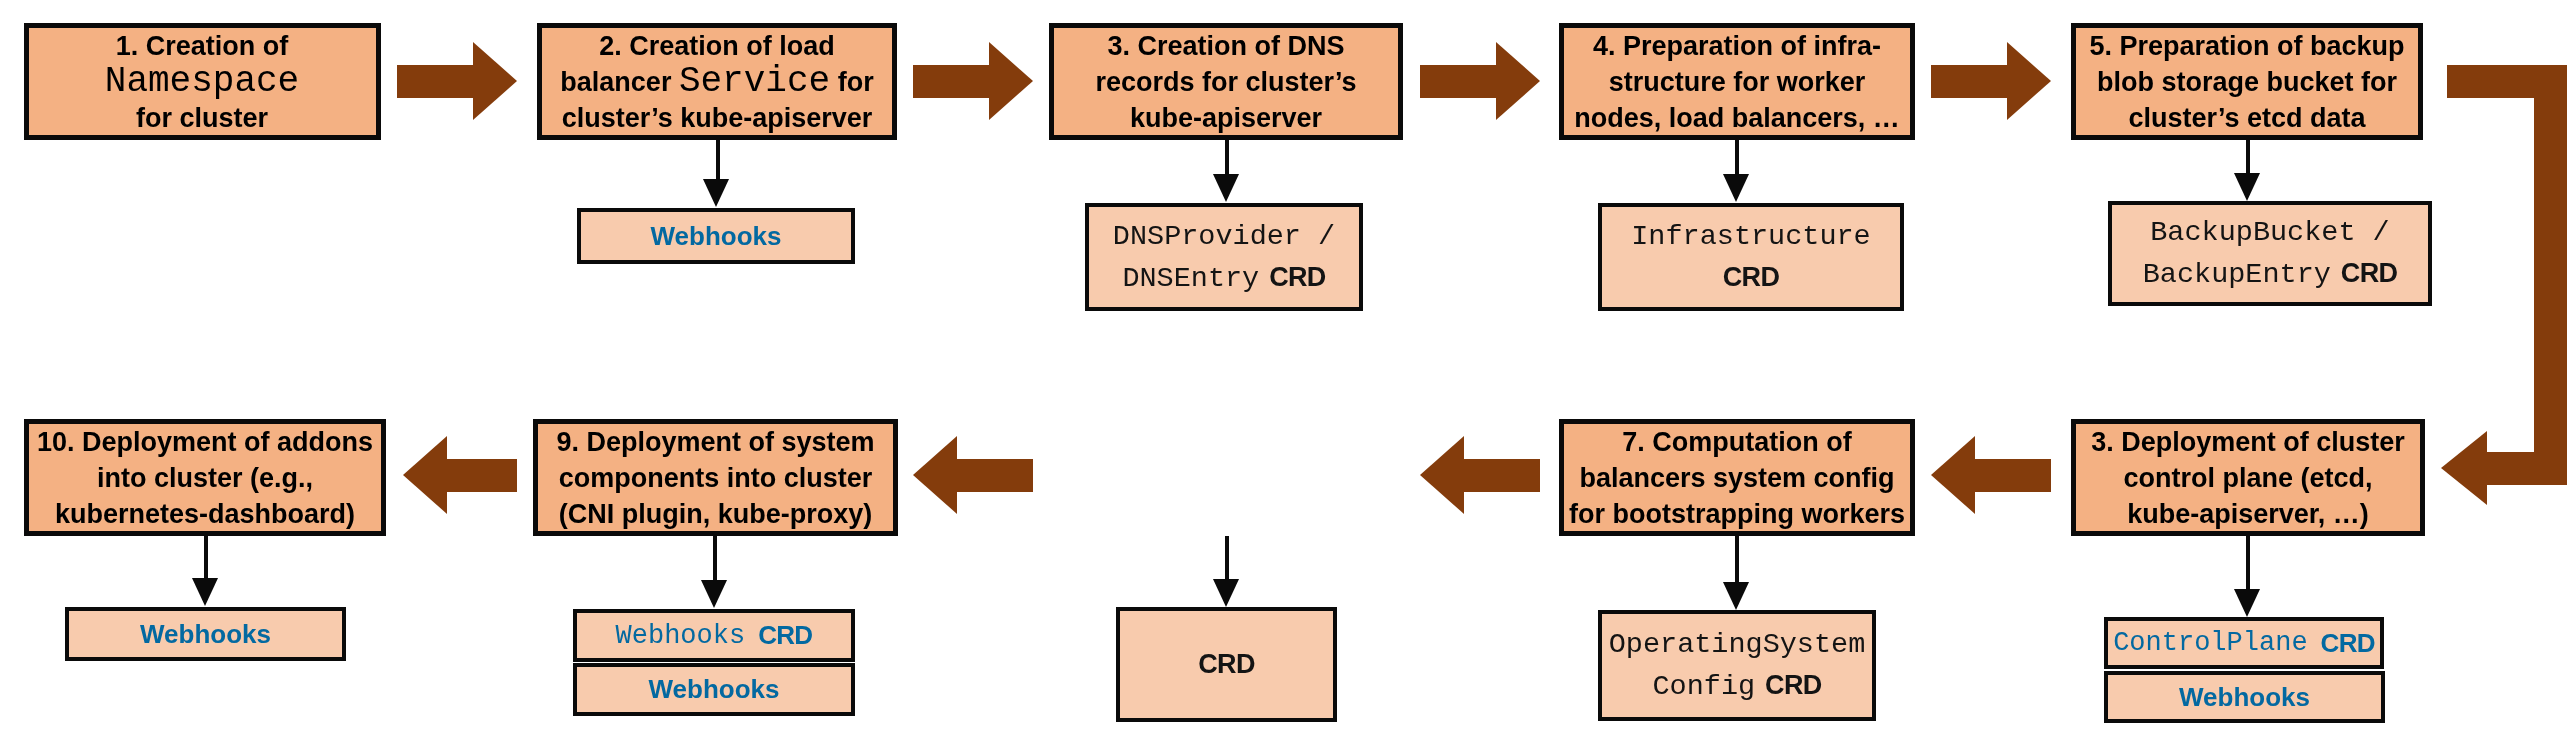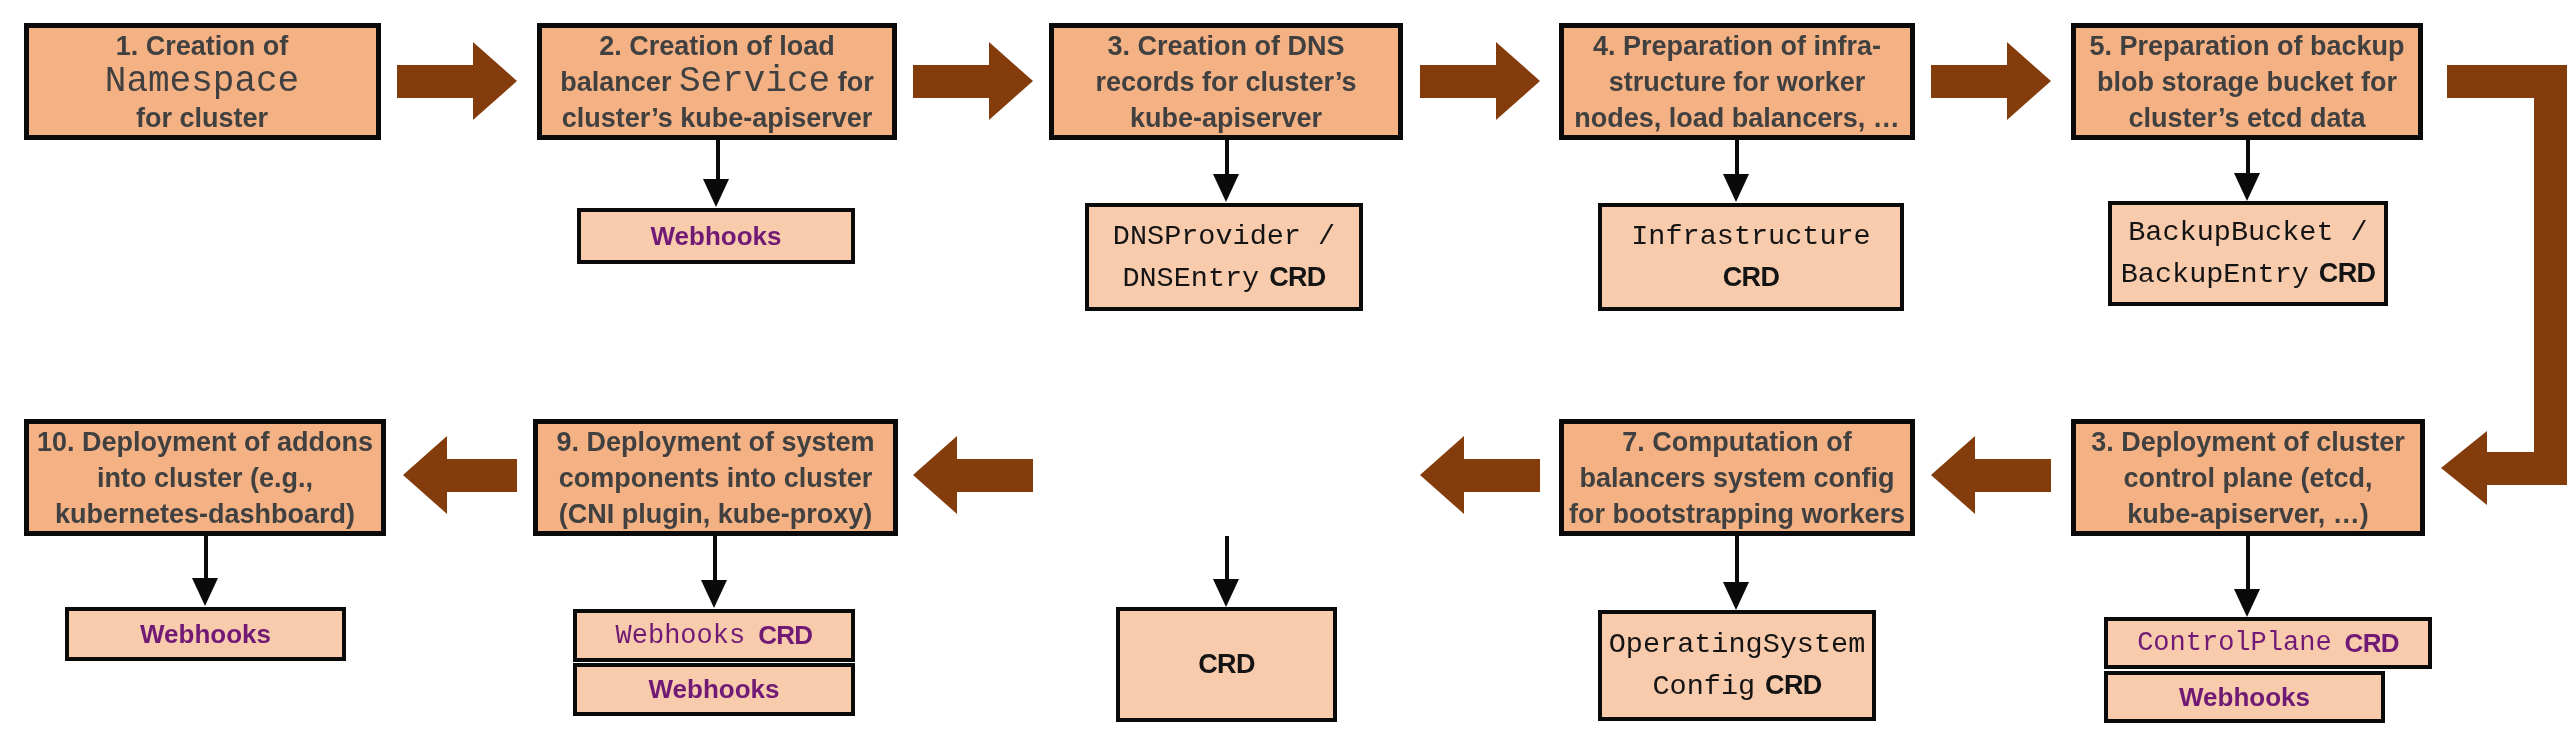--- a/index.html
+++ b/index.html
@@ -3,37 +3,37 @@
 <meta charset="utf-8">
 <style>
   html,body{margin:0;padding:0;background:#ffffff;}
   .canvas{position:relative;width:2576px;height:742px;background:#ffffff;overflow:hidden;}
 
   
   .step{position:absolute;height:117px;background:var(--step-fill,#F4B183);
         border:5px solid #0a0a0a;box-sizing:border-box;
         display:flex;flex-direction:column;justify-content:center;text-align:center;
         font-family:"Liberation Sans",sans-serif;font-weight:700;font-size:27px;
-        color:#404040;line-height:36px;}
+        color:#000000;line-height:36px;}
   .ln{white-space:nowrap;}
   .mono{font-family:"Liberation Mono",monospace;font-weight:400;font-size:36px;}
 
   
   .crd{position:absolute;background:var(--crd-fill,#F8CBAD);border:4.3px solid #0a0a0a;
        box-sizing:border-box;display:flex;flex-direction:column;justify-content:center;
        text-align:center;font-family:"Liberation Mono",monospace;font-weight:400;
        font-size:28.5px;color:#141414;line-height:41px;}
   .sans{font-family:"Liberation Sans",sans-serif;font-weight:700;font-size:27px;letter-spacing:-0.7px;}
   .crd .sans{margin-left:10px;}
   .crd .sans.alone{margin-left:0;}
 
   
   .bar{position:absolute;background:var(--crd-fill,#F8CBAD);border:4.3px solid #0a0a0a;
        box-sizing:border-box;display:flex;align-items:center;justify-content:center;
-       font-family:"Liberation Sans",sans-serif;font-weight:700;font-size:26px;color:#701a75;}
+       font-family:"Liberation Sans",sans-serif;font-weight:700;font-size:26px;color:#0369a1;}
   .bar .mono38{font-family:"Liberation Mono",monospace;font-weight:400;font-size:27px;}
   .bar .sans38{font-family:"Liberation Sans",sans-serif;font-weight:700;font-size:26px;letter-spacing:-0.7px;margin-left:13px;}
 
   
   .harrow{position:absolute;display:flex;align-items:center;height:78px;}
   .harrow .abody{height:33px;background:var(--arrow-brown,#843C0C);flex:1;}
   .harrow .ahead{width:0;height:0;border-top:39px solid transparent;border-bottom:39px solid transparent;
                  border-left:44px solid var(--arrow-brown,#843C0C);}
   .harrow.left .ahead{border-left:none;border-right:44px solid var(--arrow-brown,#843C0C);}
 
@@ -114,21 +114,21 @@
   <div class="crd" style="left:1085px;top:203px;width:278px;height:108px">
     <div class="ln"><span>DNSProvider /</span></div>
     <div class="ln"><span>DNSEntry</span><span class="sans">CRD</span></div>
   </div>
 
   <div class="crd" style="left:1598px;top:203px;width:306px;height:108px">
     <div class="ln"><span>Infrastructure</span></div>
     <div class="ln"><span class="sans alone">CRD</span></div>
   </div>
 
-  <div class="crd" style="left:2108px;top:201px;width:280px;height:105px">
+  <div class="crd" style="left:2108px;top:201px;width:324px;height:105px">
     <div class="ln"><span>BackupBucket /</span></div>
     <div class="ln"><span>BackupEntry</span><span class="sans">CRD</span></div>
   </div>
 
   <div class="bar" style="left:65px;top:607px;width:281px;height:54px">
     <span>Webhooks</span>
   </div>
 
   <div class="bar" style="left:573px;top:609px;width:282px;height:53px">
     <span class="mono38">Webhooks</span>
@@ -140,21 +140,21 @@
 
   <div class="crd" style="left:1116px;top:607px;width:221px;height:115px">
     <div class="ln"><span class="sans alone">CRD</span></div>
   </div>
 
   <div class="crd" style="left:1598px;top:610px;width:278px;height:111px">
     <div class="ln"><span>OperatingSystem</span></div>
     <div class="ln"><span>Config</span><span class="sans">CRD</span></div>
   </div>
 
-  <div class="bar" style="left:2104px;top:617px;width:328px;height:52px">
+  <div class="bar" style="left:2104px;top:617px;width:280px;height:52px">
     <span class="mono38">ControlPlane</span>
     <span class="sans38">CRD</span>
   </div>
   <div class="bar" style="left:2104px;top:671px;width:281px;height:52px">
     <span>Webhooks</span>
   </div>
 
   <div class="harrow" style="left:397px;top:42px;width:120px">
       <div class="abody"></div>
       <div class="ahead"></div>

